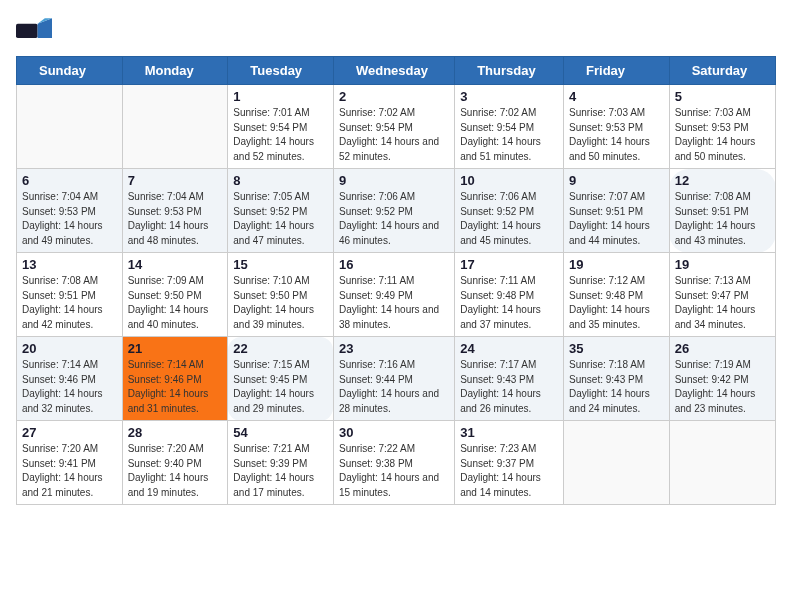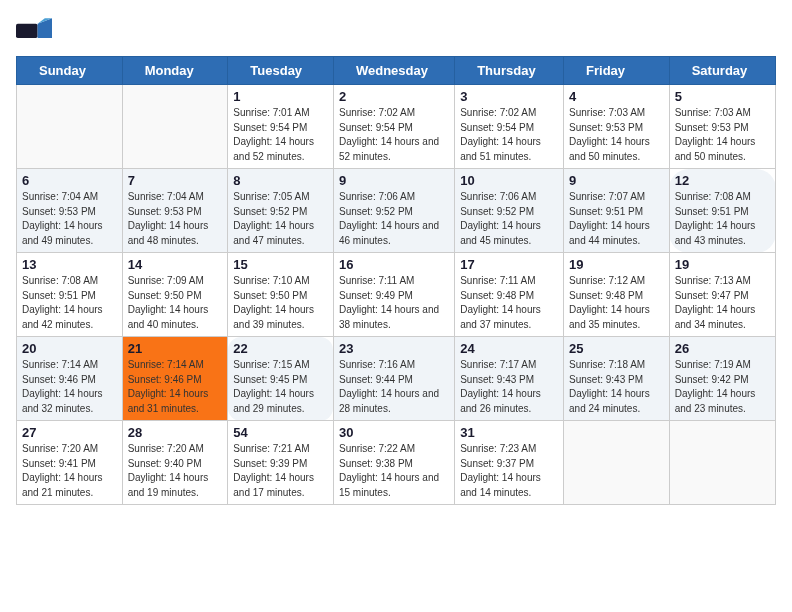--- a/index.html
+++ b/index.html
@@ -222,21 +222,21 @@
         </td>
         <td style="background-color: rgb(240, 244, 248); margin-top: 12px;">
           <div class="day-num">23</div>
           <div class="cell-text">Sunrise: 7:16 AM<br>Sunset: 9:44 PM<br>Daylight: 14 hours and 28 minutes.</div>
         </td>
         <td style="background-color: rgb(240, 244, 248);">
           <div class="day-num">24</div>
           <div class="cell-text">Sunrise: 7:17 AM<br>Sunset: 9:43 PM<br>Daylight: 14 hours and 26 minutes.</div>
         </td>
         <td style="background-color: rgb(240, 244, 248);">
-          <div class="day-num">25</div>
+          <div class="day-num">35</div>
           <div class="cell-text">Sunrise: 7:18 AM<br>Sunset: 9:43 PM<br>Daylight: 14 hours and 24 minutes.</div>
         </td>
         <td style="background-color: rgb(240, 244, 248); margin-top: 41px;">
           <div class="day-num">26</div>
           <div class="cell-text">Sunrise: 7:19 AM<br>Sunset: 9:42 PM<br>Daylight: 14 hours and 23 minutes.</div>
         </td>
       </tr>
       <tr>
         <td>
           <div class="day-num">27</div>

